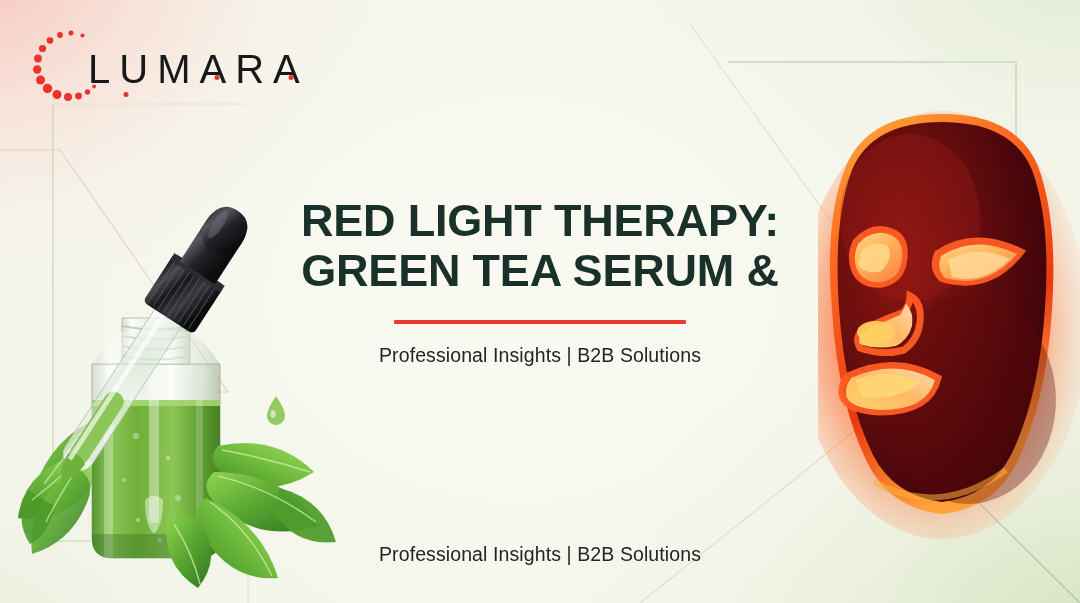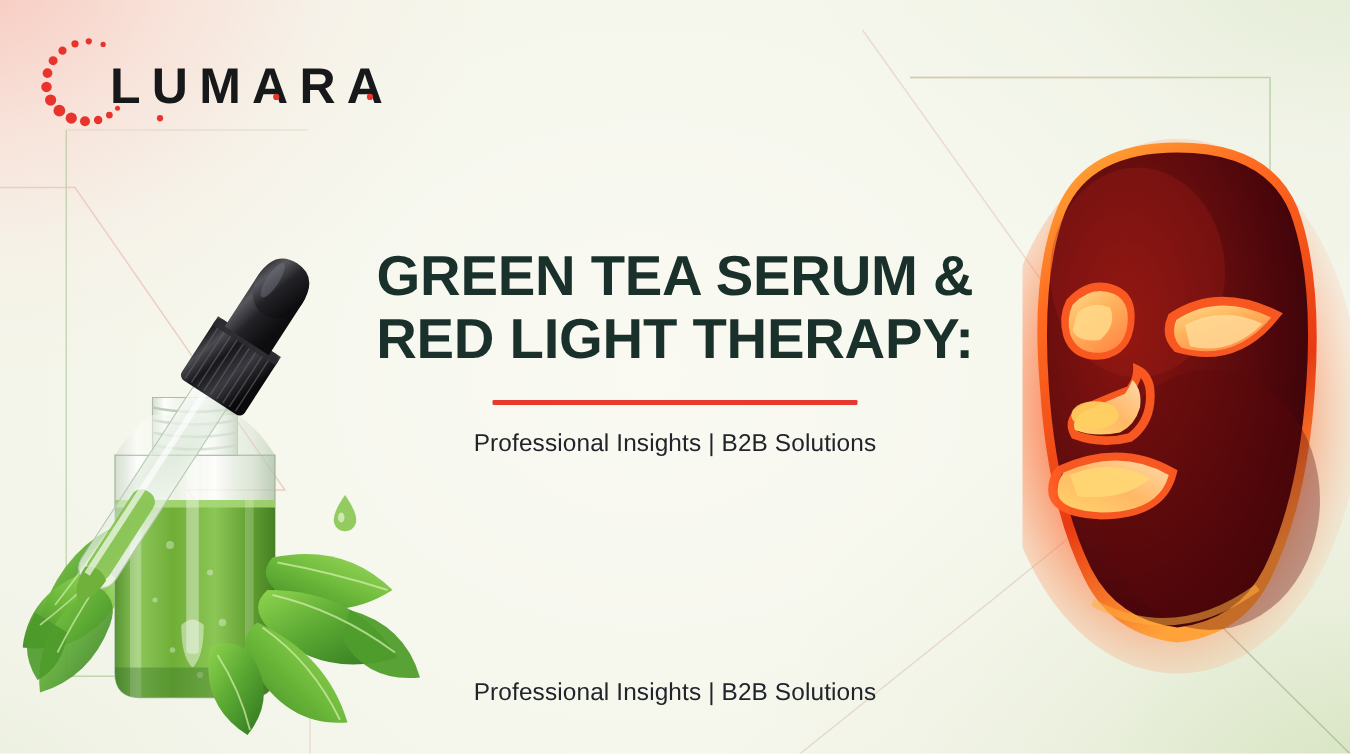--- a/index.html
+++ b/index.html
@@ -65,21 +65,21 @@
     width: 260px;
     height: 92px;
   }
   #logo-dots { position: absolute; left: 0; top: 0; }
   #logo-word {
     position: absolute;
     left: 62px;
     top: 22px;
     font-size: 40px;
     letter-spacing: 9px;
-    font-weight: 700;
+    font-weight: 400;
     color: #17181a;
     line-height: 1;
     white-space: nowrap;
   }
   .lw { position: relative; display: inline-block; }
   .lw .adot {
     position: absolute;
     left: 50%;
     bottom: 9px;
     transform: translateX(-50%);
@@ -393,22 +393,22 @@
       <path d="M30 276 q48 -22 90 2 q-8 34 -58 34 q-38 -2 -38 -20 q0 -10 6 -16 Z" fill="none" stroke="#ff5c22" stroke-width="7" opacity="0.95"></path>
       <path d="M33 278 q45 -20 84 2 q-8 30 -54 30 q-35 -2 -35 -17 q0 -9 5 -15 Z" fill="url(#holeG2)"></path>
       <path d="M38 280 q34 -14 64 3 q-22 18 -58 14 Z" fill="#ffd874" opacity="0.85"></path>
     </g>
 
     <path d="M56 382 q66 36 132 -12" fill="none" stroke="#ffae3c" stroke-width="6" opacity="0.55"></path>
   </svg>
 
   <div id="center-block">
     <div id="headline">
+      <span class="l">RED LIGHT THERAPY:</span>
       <span class="l">GREEN TEA SERUM &amp;</span>
-      <span class="l">RED LIGHT THERAPY:</span>
     </div>
     <div id="divider"></div>
     <div id="subtitle">Professional Insights | B2B Solutions</div>
   </div>
 
   <div id="footer-note">Professional Insights | B2B Solutions</div>
 
 </div>
 
 </body></html>

